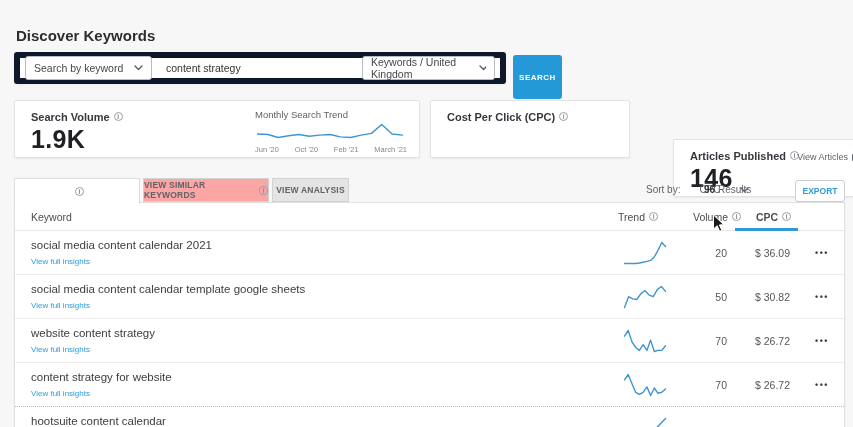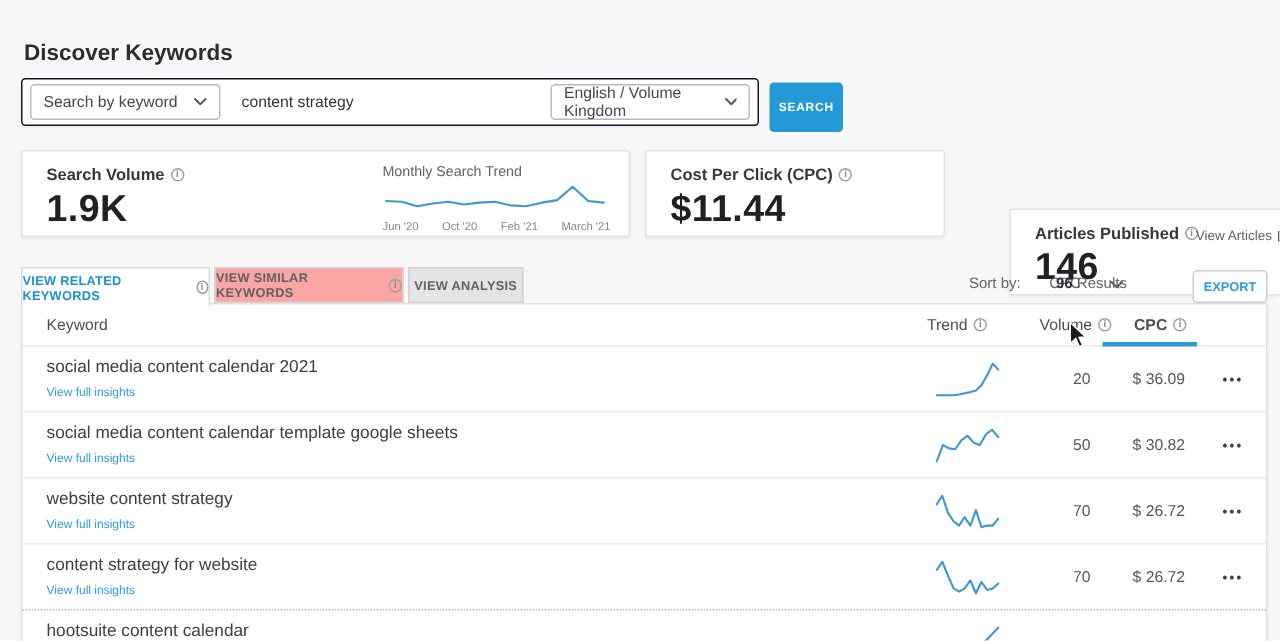--- a/index.html
+++ b/index.html
@@ -4,26 +4,26 @@
 <style>
   * { margin:0; padding:0; box-sizing:border-box; }
   html,body { width:853px; height:427px; }
   body { font-family:"Liberation Sans","DejaVu Sans",sans-serif; background:#f7f7f7; position:relative; overflow:hidden; }
   .abs { position:absolute; }
 
   
   .page-title { left:16px; top:27px; font-size:15px; font-weight:700; color:#2b2e31; }
 
   
-  .search-bar { left:14px; top:52px; width:492px; height:32px; background:#fff; border:1px solid #0f172a; border-radius:3px; display:flex; align-items:center; box-shadow:0 1px 2px rgba(0,0,0,.04); }
+  .search-bar { left:14px; top:52px; width:492px; height:32px; background:#fff; border:6px solid #0f172a; border-radius:3px; display:flex; align-items:center; box-shadow:0 1px 2px rgba(0,0,0,.04); }
   .select-box { height:24px; border:1px solid #b6bcc2; border-radius:3px; background:#fff; display:flex; align-items:center; justify-content:space-between; padding:0 8px; font-size:10.5px; color:#44484c; cursor:pointer; }
   .select-mode { width:127px; margin-left:5px; }
   .select-lang { width:133px; margin-left:auto; margin-right:5px; }
   .query-input { border:none; outline:none; margin-left:14px; font-size:10.5px; color:#333; flex:1; font-family:inherit; background:transparent; }
-  .search-btn { left:513px; top:55px; width:49px; height:33px; background:#2499d8; border:none; border-radius:3px; color:#fff; font-size:8px; font-weight:700; letter-spacing:.5px; cursor:pointer; font-family:inherit;text-align:center; }
+  .search-btn { left:513px; top:55px; width:49px; height:44px; background:#2499d8; border:none; border-radius:3px; color:#fff; font-size:8px; font-weight:700; letter-spacing:.5px; cursor:pointer; font-family:inherit;text-align:center; }
 
   
   .card { top:100px; height:58px; background:#fff; border:1px solid #e3e3e3; border-radius:2px; box-shadow:0 1px 2px rgba(0,0,0,.06); }
   .card1 { left:14px;  width:406px; }
   .card2 { left:430px; width:200px; }
   .card3 { left:673px; width:200px;margin-top:39px; }
   .card-label { position:absolute; left:16px; top:10px; font-size:11px; font-weight:700; color:#34383c; white-space:nowrap; }
   .card-value { position:absolute; left:16px; top:24px; font-size:25px; font-weight:700; color:#202124; letter-spacing:.3px; }
   .info-icon { display:inline-block; width:9px; height:9px; border:1px solid #9aa0a6; border-radius:50%; color:#80868b; font-size:6.5px; line-height:8px; font-weight:700; text-align:center; vertical-align:2px; margin-left:4px; cursor:pointer; }
   .info-icon::after { content:"i"; }
@@ -77,21 +77,21 @@
 
 <div class="abs search-bar">
   <div class="select-box select-mode">
     <span>Search by keyword</span>
     <svg width="9" height="6">
         <polyline class="chev" points="1,1 4.5,4.5 8,1"></polyline>
       </svg>
   </div>
   <input class="query-input" type="text" value="content strategy" style="">
   <div class="select-box select-lang">
-    <span>English / Volume Kingdom</span>
+    <span>Keywords / United Kingdom</span>
     <svg width="9" height="6">
         <polyline class="chev" points="1,1 4.5,4.5 8,1"></polyline>
       </svg>
   </div>
 </div>
 <button class="abs search-btn">SEARCH</button>
 
 <div class="abs card card1">
   <div class="card-label"><span>Search Volume</span><span class="info-icon"></span></div>
   <div class="card-value">1.9K</div>
@@ -104,36 +104,34 @@
       <span>Jun '20</span>
       <span>Oct '20</span>
       <span>Feb '21</span>
       <span>March '21</span>
     </div>
   </div>
 </div>
 
 <div class="abs card card2">
   <div class="card-label"><span>Cost Per Click (CPC)</span><span class="info-icon"></span></div>
-  <div class="card-value">$11.44</div>
 </div>
 
 <div class="abs card card3">
   <div class="card-label"><span>Articles Published</span><span class="info-icon"></span></div>
   <div class="view-articles">
     <span>View Articles</span>
     <svg width="9" height="9">
         <path d="M3.5 1.5 H1.5 V7.5 H7.5 V5.5 M5.5 1.5 H7.5 V3.5 M7.3 1.7 L4 5" stroke="#5f6368" stroke-width="1" fill="none"></path>
       </svg>
   </div>
   <div class="card-value">146</div>
 </div>
 
 <div class="abs tab tab-active">
-    <span>VIEW RELATED KEYWORDS</span>
     <span class="info-icon"></span>
   </div>
 <div class="abs tab tab-2">
     <span>VIEW SIMILAR KEYWORDS</span>
     <span class="info-icon"></span>
   </div>
 <div class="abs tab tab-3">
     <span>VIEW ANALYSIS</span>
   </div>
 

